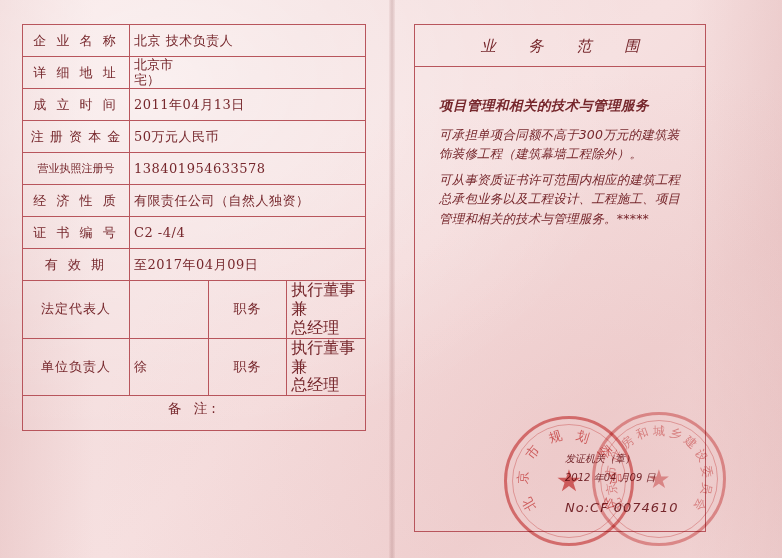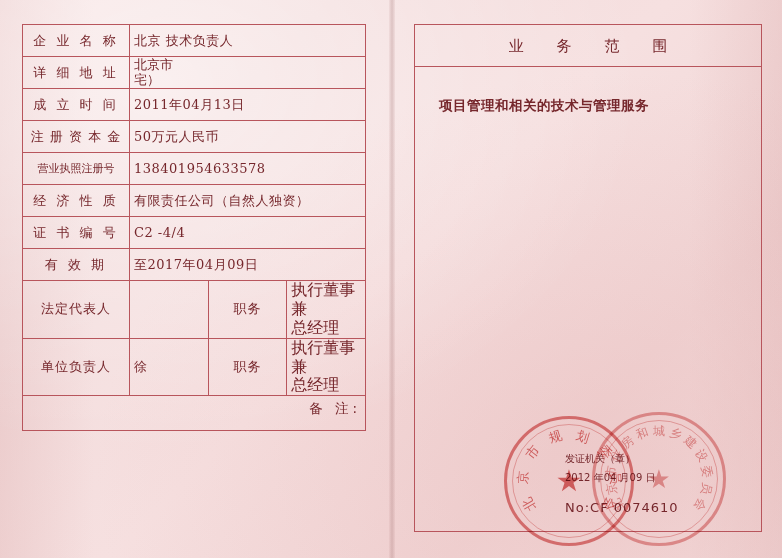--- a/index.html
+++ b/index.html
@@ -44,22 +44,23 @@
     position: absolute;
     left: 22px;
     top: 24px;
     width: 344px;
     height: 508px;
   }
   .right-panel {
     position: absolute;
     left: 414px;
     top: 24px;
-    width: 348px;
+    width: 292px;
     height: 508px;
+    font-style: italic;
   }
 
   table.form {
     border-collapse: collapse;
     width: 100%;
     table-layout: fixed;
     color: #7a2d2d;
   }
   table.form td {
     border: 1px solid #b8555c;
@@ -290,33 +291,35 @@
         <td class="name-cell tall val-hand">徐</td>
         <td class="mid-lbl tall">职务</td>
         <td class="post-cell tall">
               <span class="two-line" style="white-space:pre-line">执行董事兼
 总经理</span>
             </td>
       </tr>
 
       <tr>
         <td class="note" colspan="4">
-          <div class="note-lbl" style="text-align:right">备 注:</div>
+          <div class="note-lbl" style="text-align:center">备 注:</div>
           <div style="font-size:12px;padding:6px 8px"></div>
         </td>
       </tr>
     </tbody>
       </table>
   </div>
 
   <div class="right-panel">
     <div class="scope-box">
       <div class="scope-title">业  务  范  围</div>
       <div class="scope-body">
         <div class="scope-heading">项目管理和相关的技术与管理服务</div>
+        <p class="scope-p">可承担单项合同额不高于300万元的建筑装饰装修工程（建筑幕墙工程除外）。</p>
+        <p class="scope-p">可从事资质证书许可范围内相应的建筑工程总承包业务以及工程设计、工程施工、项目管理和相关的技术与管理服务。*****</p>
       </div>
 
       <div class="issue-block">
         <div class="issue-line">发证机关（章）</div>
         <div class="issue-line">2012 年04 月09 日</div>
       </div>
       <div class="cert-no">No:CF 0074610</div>
     </div>
   </div>
 

